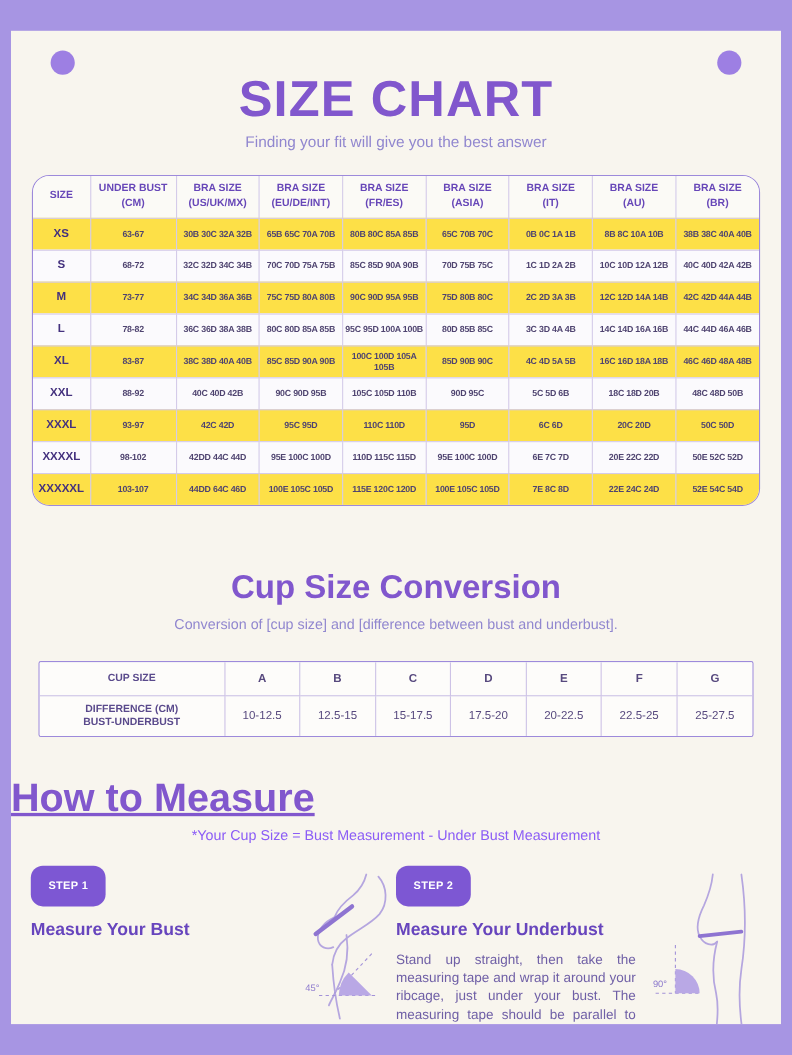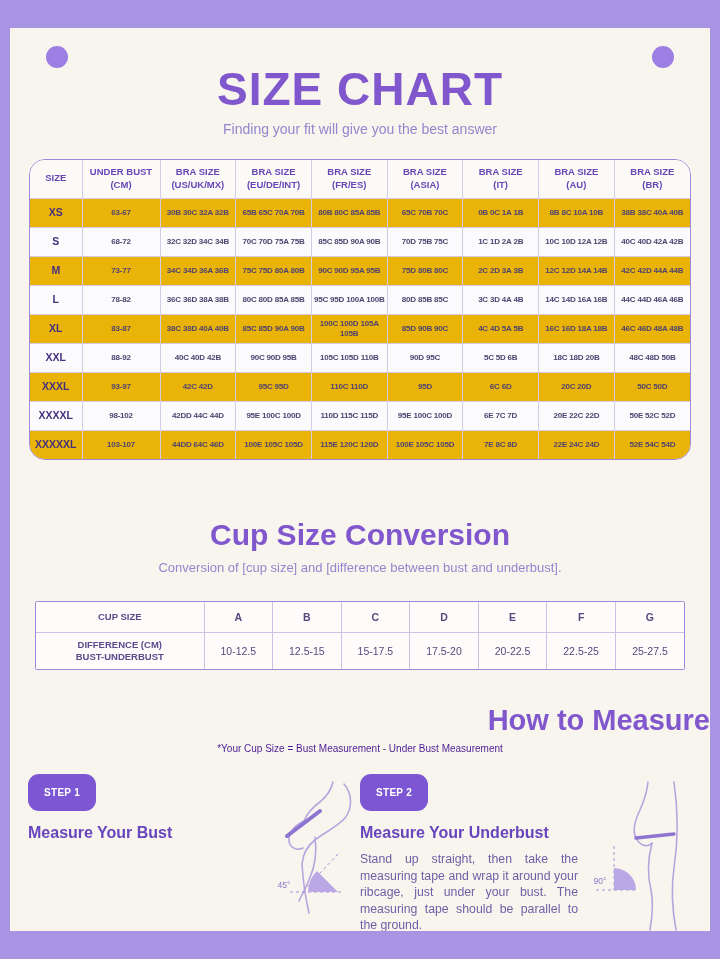--- a/index.html
+++ b/index.html
@@ -52,21 +52,21 @@
     font-size:9.5px; font-weight:700; color:#6747b8;
     padding:6px 1px; line-height:1.35; background:#fbfaf6;
   }
   .size-table td {
     font-size:8px; font-weight:700; color:#4f4470;
     letter-spacing:-0.2px; padding:2px 1px; height:29px; line-height:1.25;
   }
   .size-table td.sizecol {
     font-size:10.5px; font-weight:800; color:#44317e; letter-spacing:0;
   }
-  .size-table tr.lav td { background:#eab308;margin-top:26px; }
+  .size-table tr.lav td { background:#fde047;margin-top:26px; }
   .size-table tr.wht td { background:#fbfafd; }
 
   
   .cup-title {
     margin-top:58px; text-align:center;
     font-size:30px; font-weight:800; color:#8157cd;
   }
   .cup-subtitle {
     margin-top:8px; text-align:center; font-size:13px; color:#9187cf;
   }
@@ -83,25 +83,25 @@
   .cup-table tr > *:first-child { border-left:none; }
   .cup-table tr > *:last-child { border-right:none; }
   .cup-table tr:first-child > * { border-top:none; }
   .cup-table tr:last-child > * { border-bottom:none; }
   .cup-table .cuplabel { font-size:9.5px; font-weight:700; color:#5a4a8c; height:30px; line-height:1.25; }
   .cup-table .cupletter { font-size:10.5px; font-weight:600; height:30px; }
   .cup-table .cupvalue { font-size:10.5px; font-weight:400; height:37px; }
 
   
   .measure-title {
-    margin-top:34px; text-align:right;
-    font-size:29px; font-weight:800; color:#8157cd;
+    margin-top:34px; text-align:left;
+    font-size:36px; font-weight:800; color:#8157cd;text-decoration:underline;
   }
   .measure-subtitle {
-    margin-top:6px; text-align:center; font-size:10px; color:#4c1d95;
+    margin-top:6px; text-align:center; font-size:13px; color:#8b5cf6;
   }
   .steps {
     display:flex; justify-content:space-between;
     padding:0 18px; margin-top:20px;
   }
   .step { position:relative; width:332px; min-height:158px; }
   .badge {
     display:inline-block; background:#7d57d3; color:#ffffff;
     font-size:10px; font-weight:700; letter-spacing:0.3px;
     padding:13px 16px; border-radius:11px;

